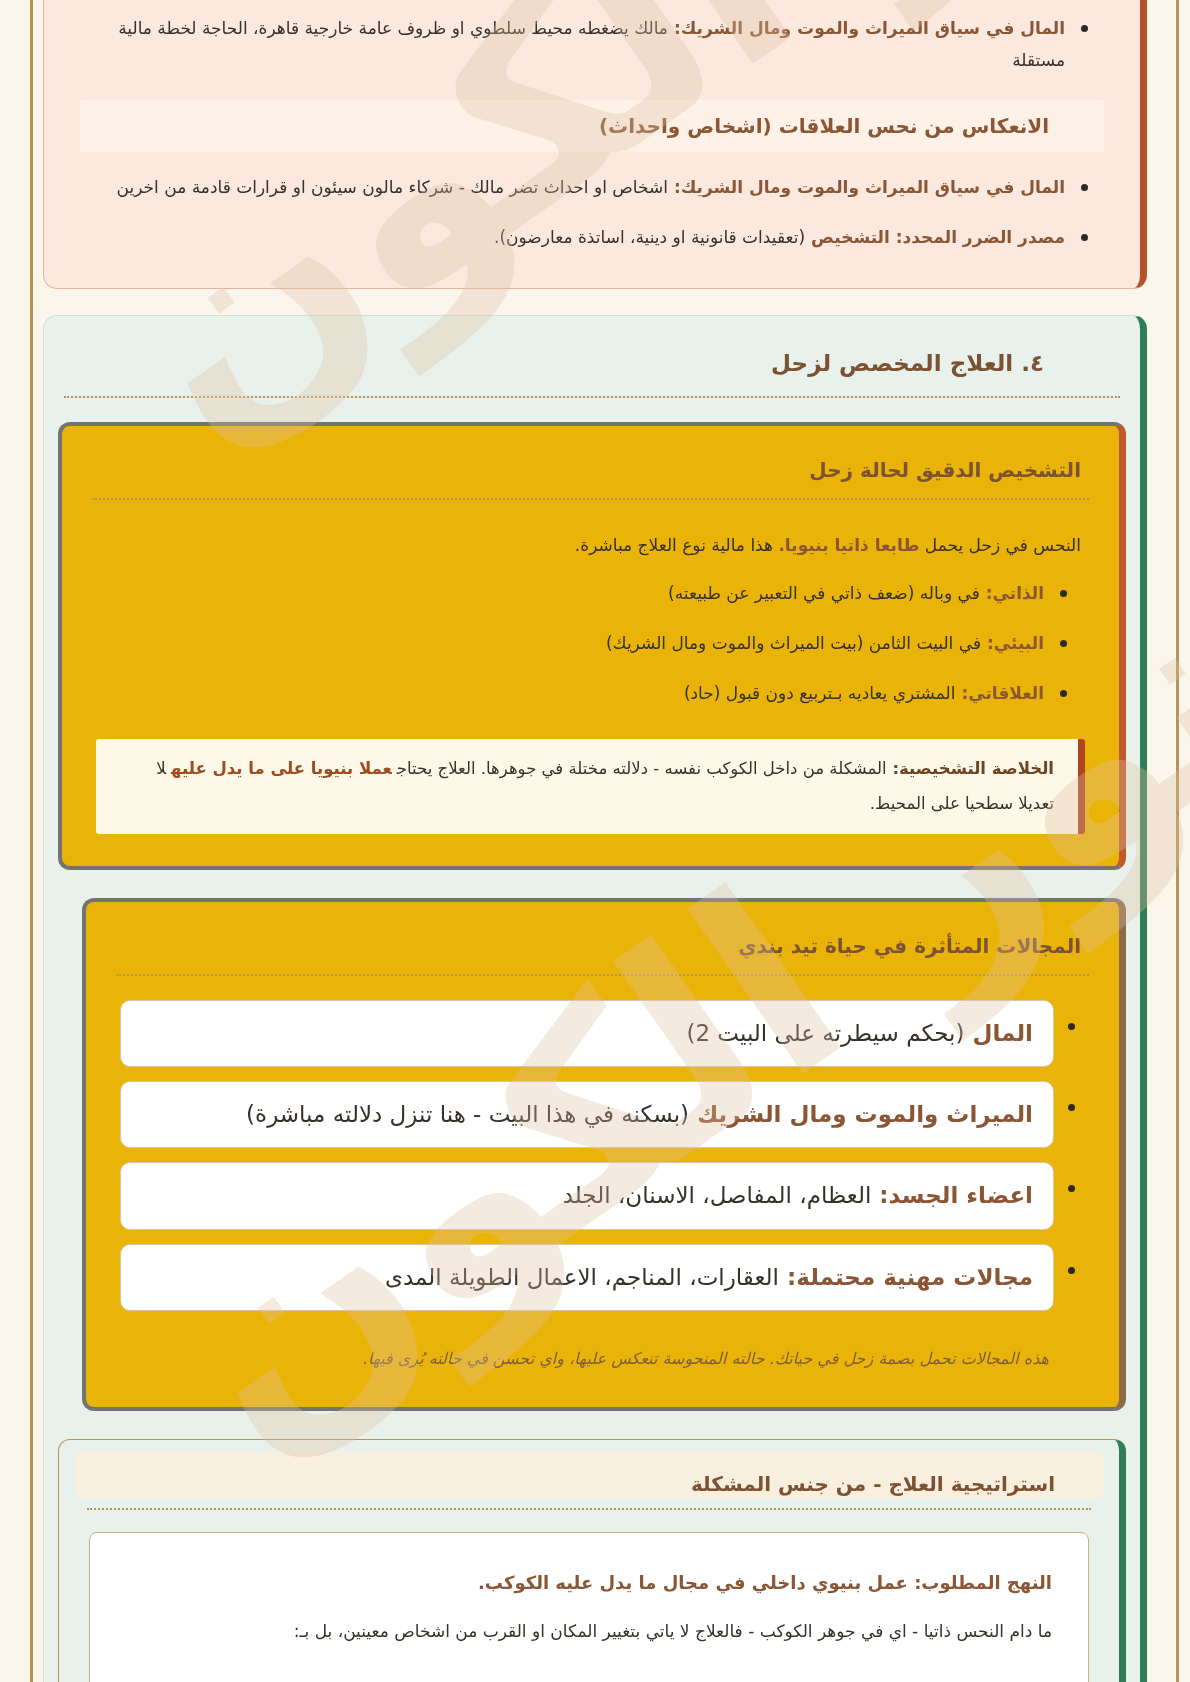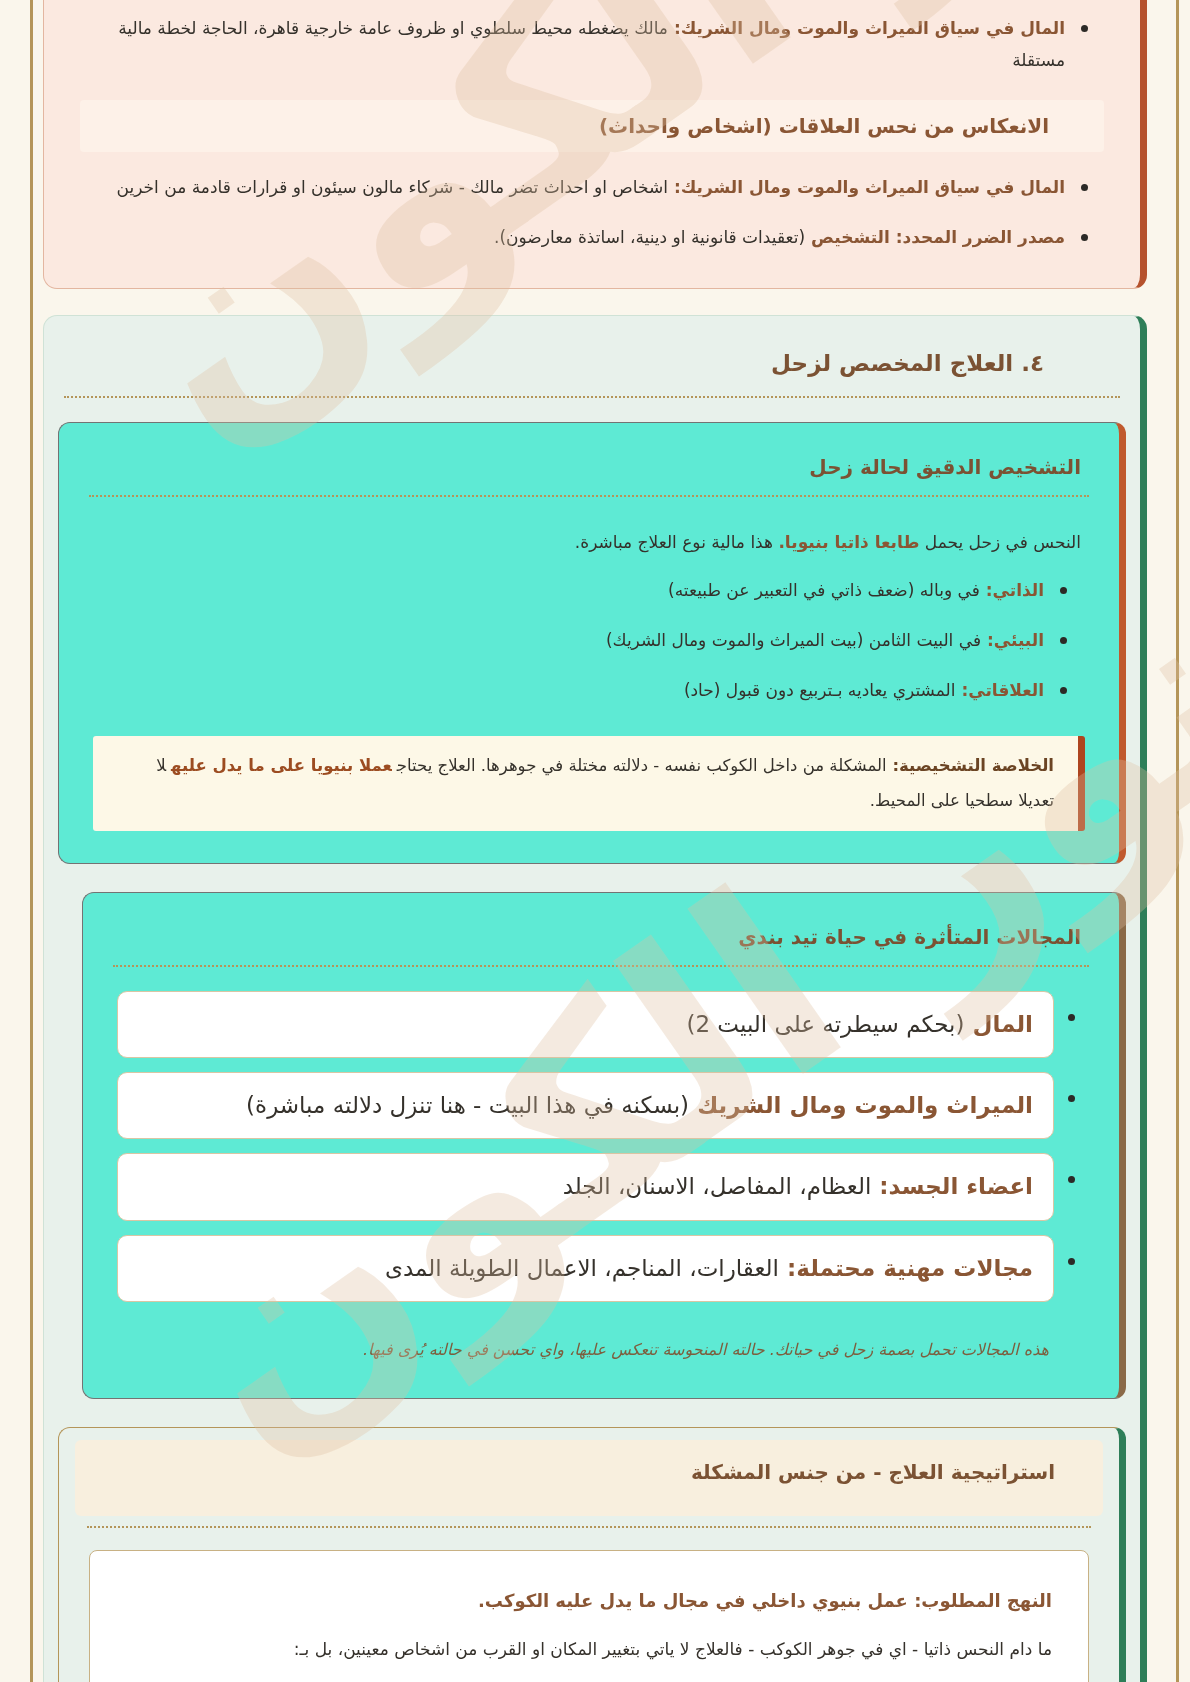--- a/index.html
+++ b/index.html
@@ -37,21 +37,21 @@
     box-sizing:border-box;
   }
   .section-title{
     color:#7b5233;font-weight:bold;font-size:23px;
     padding:20px 82px 16px 20px;
   }
   .dotted{border:0;border-top:2px dotted #b49559;margin:4px 6px 24px 6px;}
 
   .card{
     border-radius:12px;margin:0 0 28px 0;padding:26px 30px;
-    background:#5eead4;border:1px solid #737373;
+    background:#eab308;border:4px solid #737373;
   }
   .card-title{color:#7b5233;font-weight:bold;font-size:20px;padding:6px 8px 16px 8px;}
   .card .dotted{margin:0 0 24px 0;}
   .card.diagnosis{border-right:7px solid #c05a2e;}
   .card.areas{border-right:7px solid #8a6a48;margin-left:24px;}
   .para{font-size:17px;line-height:2.1;padding:4px 8px;}
   .bold-brown{font-weight:bold;color:#8a5634;}
 
   .note{
     background:#fdf8e7;border-right:7px solid #ae451f;border-radius:3px;
@@ -72,21 +72,21 @@
     padding:18px 40px 6px 10px;
   }
 
   
   .card.strategy{
     background:#e8f1eb;border:1px solid #b49559;border-right:7px solid #2e7e58;
     padding:10px 14px 16px 14px;
   }
   .strategy-title{
     background:#f8efde;border-radius:6px;color:#7b5233;font-weight:bold;font-size:20px;
-    padding:20px 48px 32px 20px;margin:2px 2px 0 2px;
+    padding:20px 48px 2px 20px;margin:2px 2px 0 2px;
   }
   .card.strategy .dotted{margin:10px 14px 0 14px;}
   .strategy-body{
     background:#ffffff;border:1px solid #c8b184;border-radius:8px;
     margin:22px 16px 6px 16px;padding:30px 36px;line-height:2.2;font-size:17px;
   }
   .approach-title{font-weight:bold;color:#8a5634;font-size:18px;padding-bottom:10px;}
   .step{padding:11px 0;}
 
   

